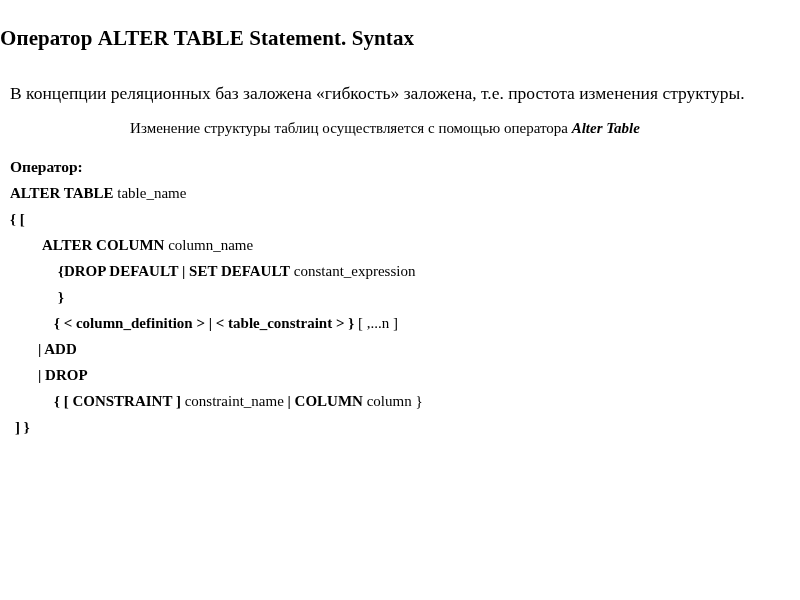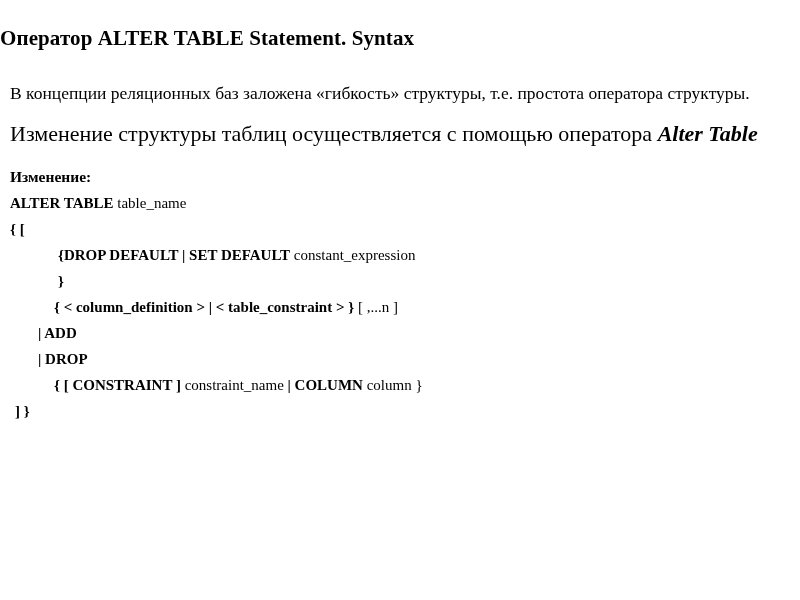--- a/index.html
+++ b/index.html
@@ -30,23 +30,24 @@
   .body {
     margin: 30px 0 0 0;
     padding: 0 40px 0 10px;
   }
   .para {
     font-size: 17.5px;
     line-height: 1.45;
     margin: 0 0 6px 0;
   }
   .para-2 {
-    font-size: 22px;
+    font-size: 15px;
     line-height: 1.45;
     margin: 12px 0 0 0;
+    text-align: center;
   }
   .ital-bold {
     font-weight: bold;
     font-style: italic;
   }
   .syntax-head {
     font-size: 15.5px;
     font-weight: bold;
     margin: 18px 0 0 0;
   }
@@ -71,32 +72,33 @@
 </style>
 </head>
 <body>
 
 <div class="slide">
 
   <h1 class="title">Оператор ALTER TABLE Statement. Syntax</h1>
 
   <div class="body">
 
-    <p class="para">В концепции реляционных баз заложена «гибкость» структуры, т.е. простота оператора структуры.</p>
+    <p class="para">В концепции реляционных баз заложена «гибкость» заложена, т.е. простота изменения структуры.</p>
 
     <p class="para-2"><span>Изменение  структуры таблиц осуществляется с помощью оператора </span><span class="ital-bold">Alter Table</span></p>
 
-    <p class="syntax-head">Изменение:</p>
+    <p class="syntax-head">Оператор:</p>
 
     <div class="code-block">
 
       <div class="code-line i0"><span class="b">ALTER TABLE</span><span class="n"> table_name</span></div>
 
       <div class="code-line i0"><span class="b">{ [</span><span class="n"></span></div>
 
+      <div class="code-line i2"><span class="b">ALTER COLUMN</span><span class="n"> column_name</span></div>
 
       <div class="code-line i3"><span class="b">{DROP DEFAULT | SET DEFAULT</span><span class="n"> constant_expression</span></div>
 
 
       <div class="code-line i3"><span class="b">}</span><span class="n"></span></div>
 
       <div class="code-line i7"><span class="b">{ &lt; column_definition &gt; | &lt; table_constraint &gt; }</span><span class="n"> [ ,...n ]</span></div>
 
       <div class="code-line i6"><span class="b">| ADD</span><span class="n"></span></div>
 

